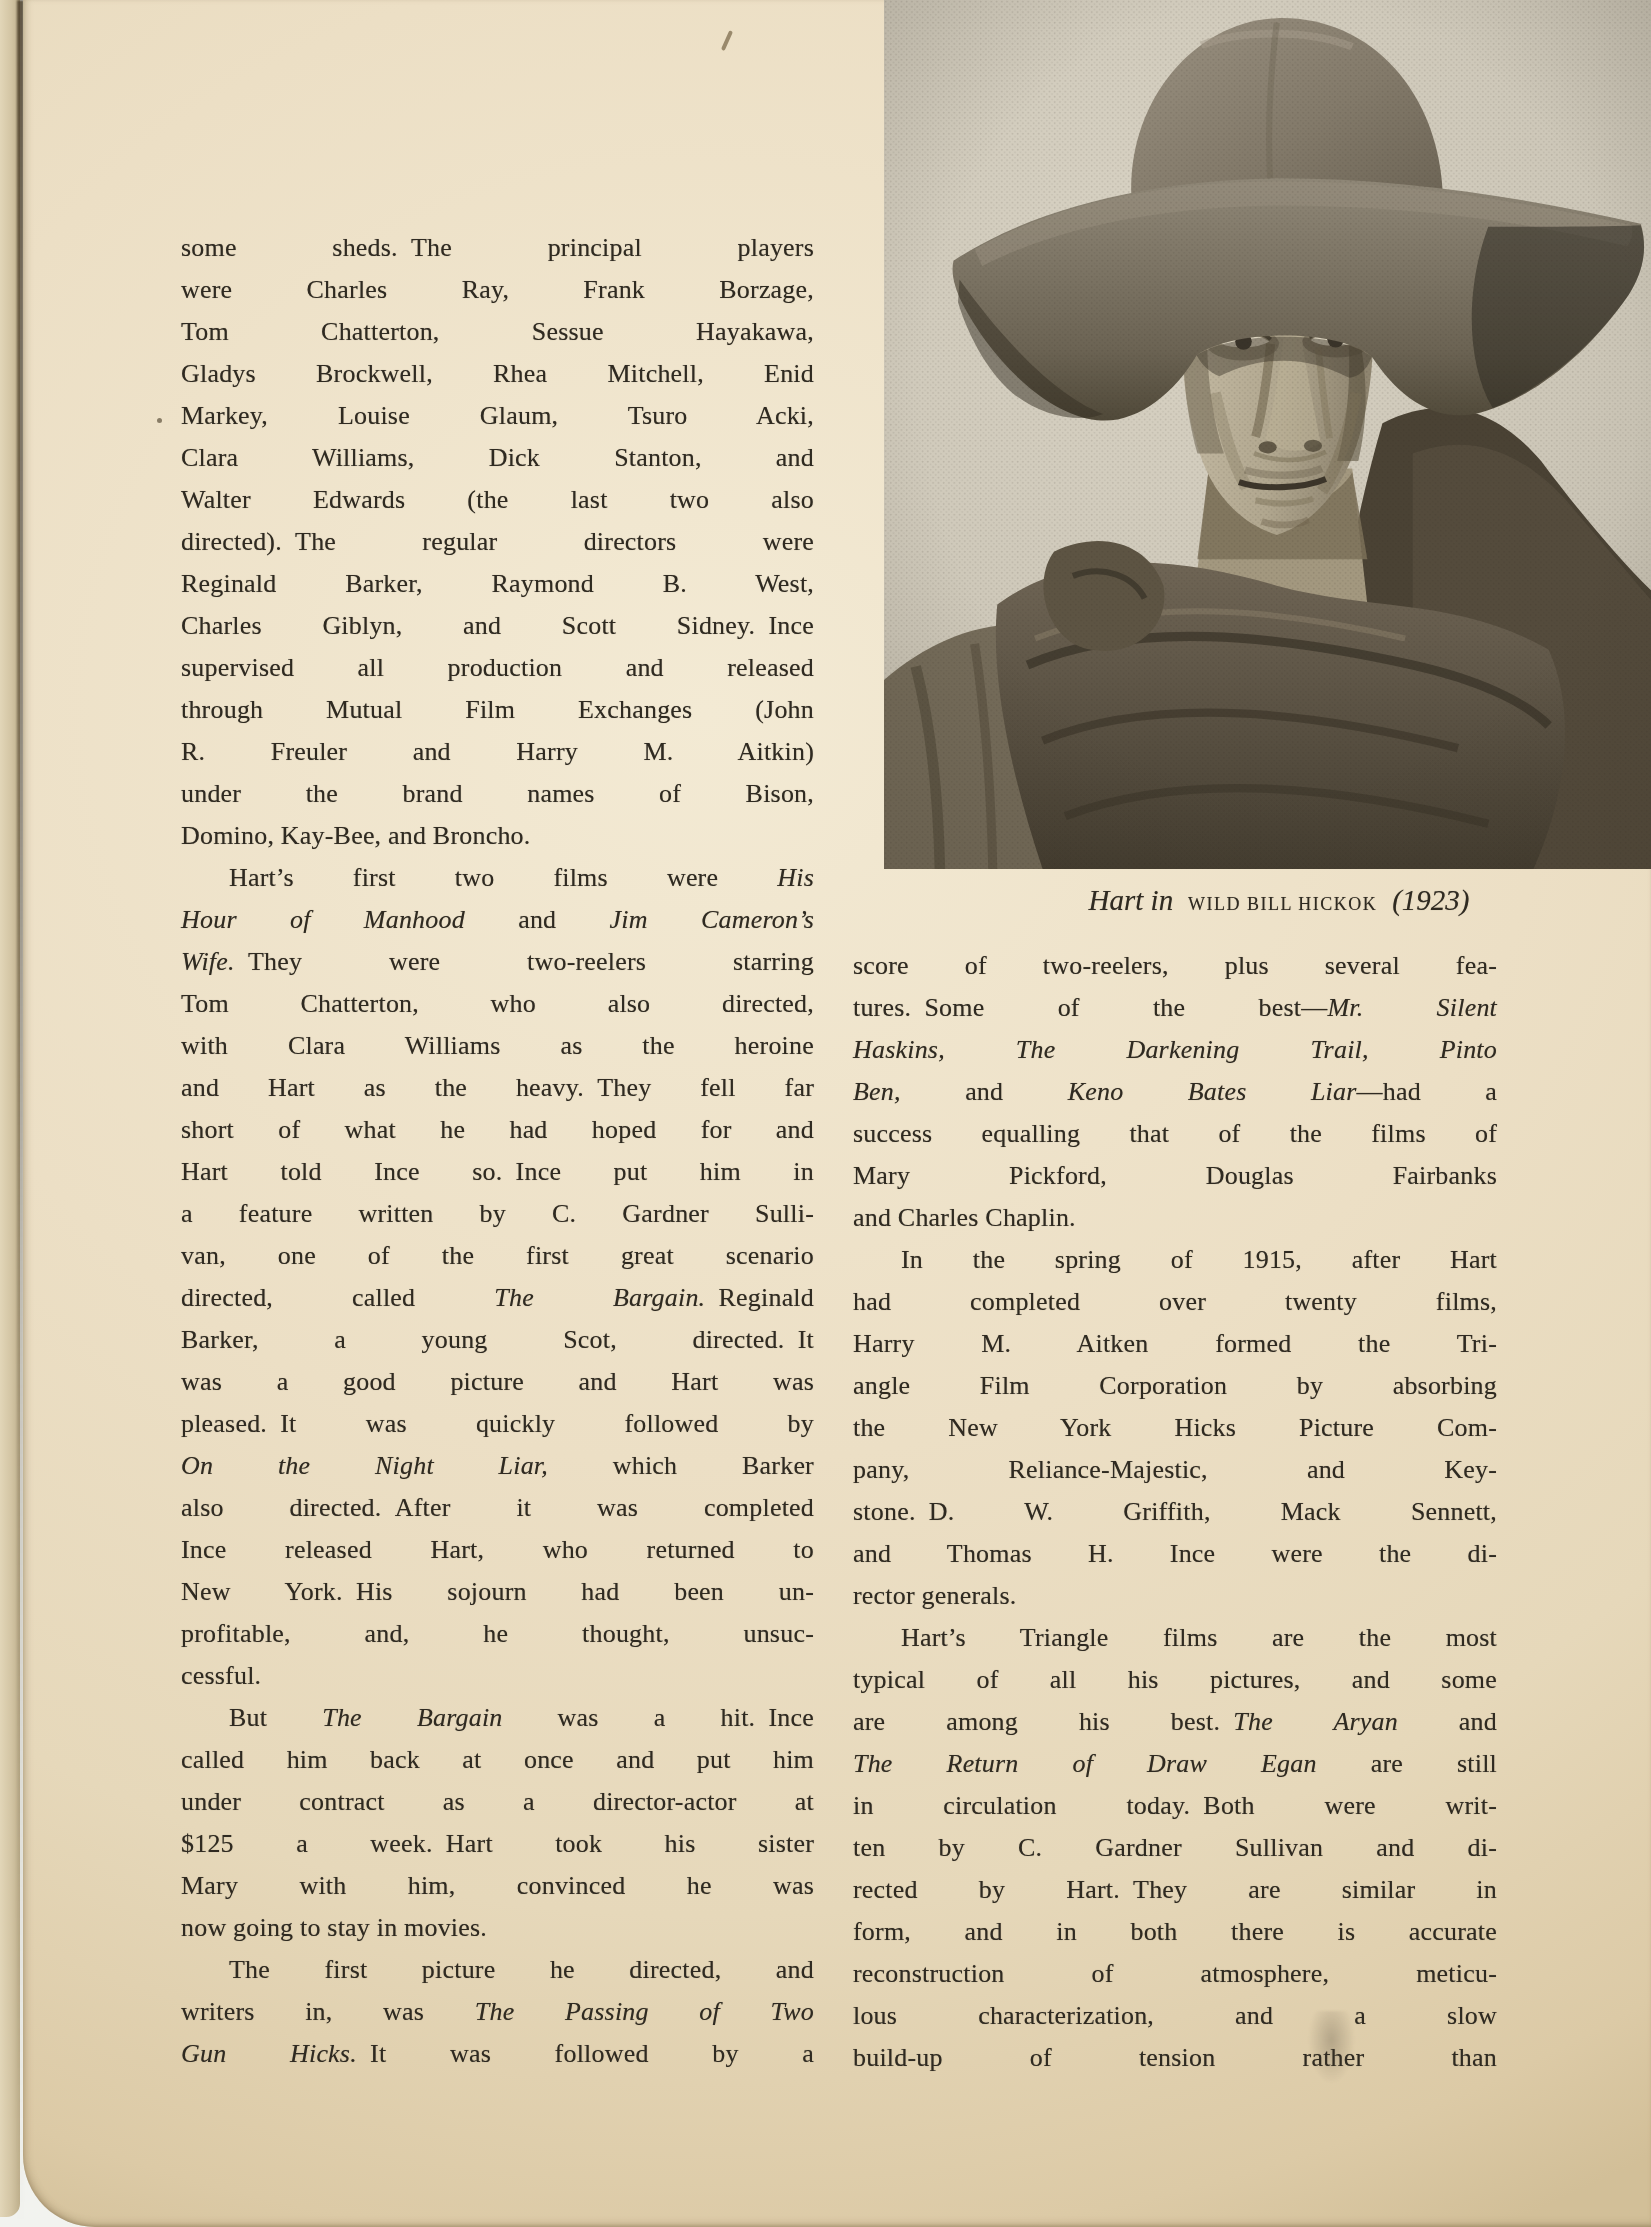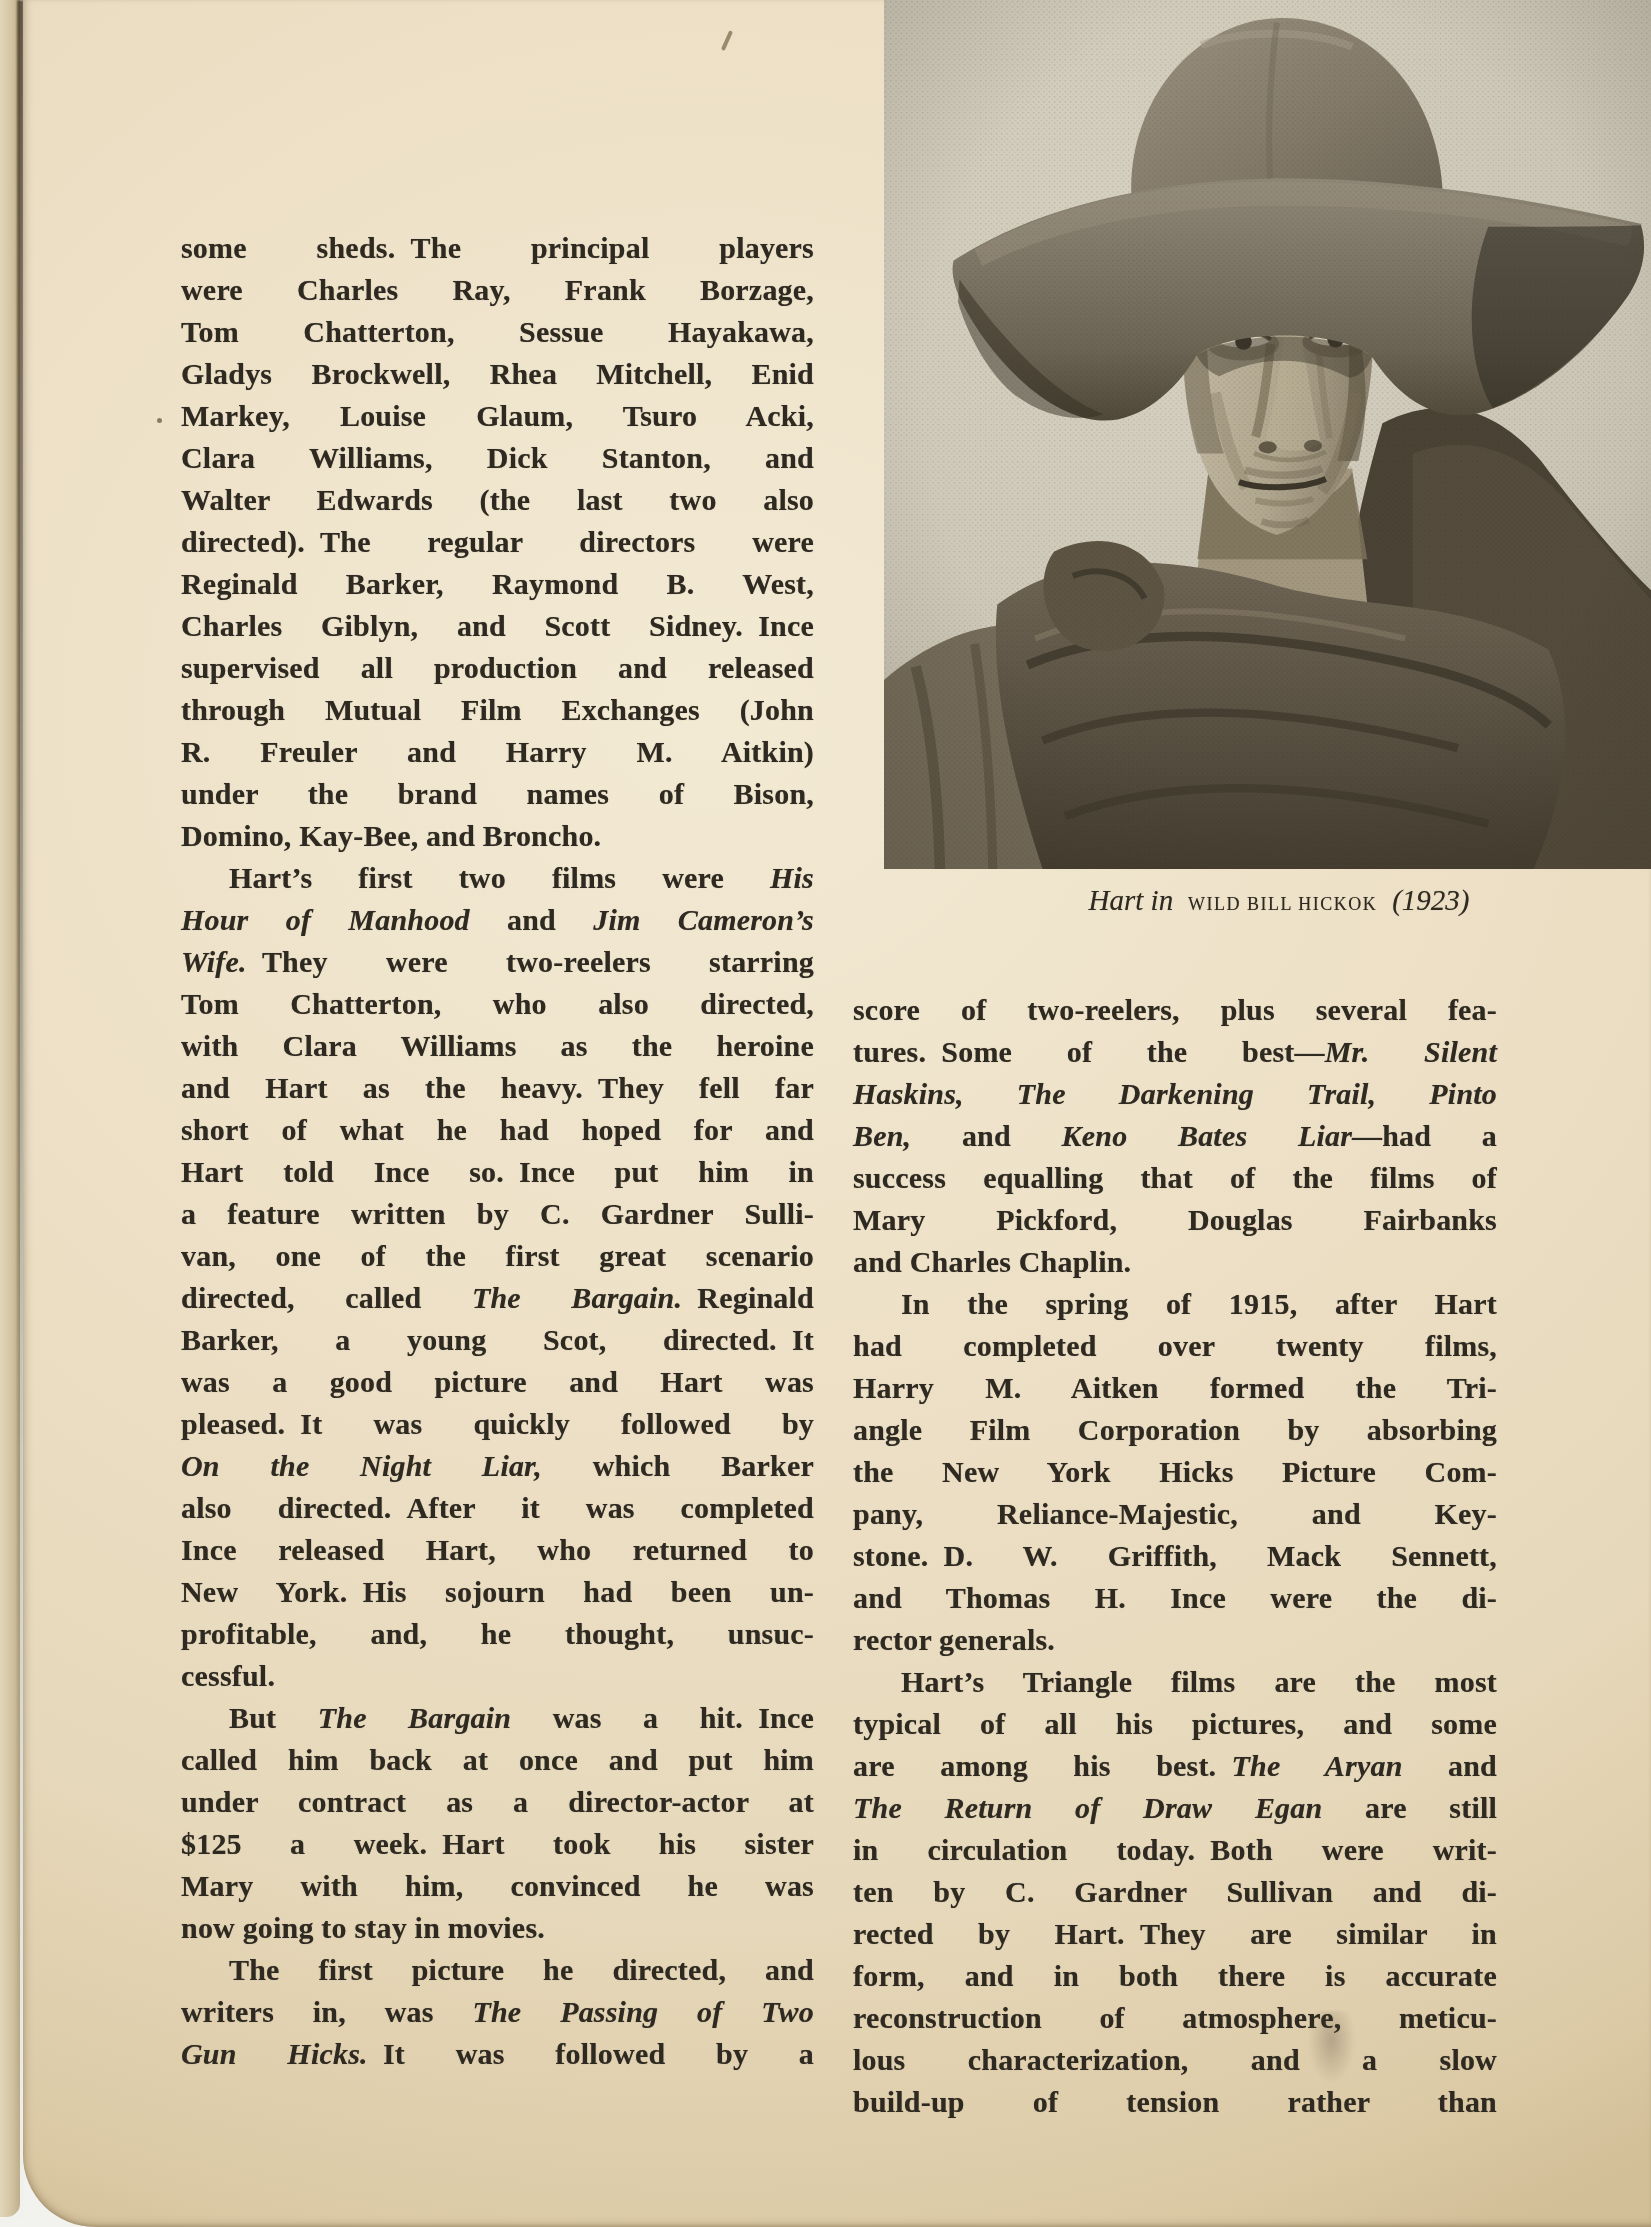--- a/index.html
+++ b/index.html
@@ -26,27 +26,26 @@
     filter:blur(0.8px);
   }
   .page{
     position:absolute;left:23px;top:0;width:1629px;height:2227px;
     background:radial-gradient(ellipse 115% 75% at 42% 32%,
       #f3ead4 0%, #ecdfc5 45%, #e6d8ba 72%, #dccaa6 92%, #d2bf98 100%);
     border-bottom-left-radius:72px;
     box-shadow:inset 3px -3px 7.6px rgba(112,92,58,.30), inset 0 -1.5px 3px rgba(112,92,58,.25);
   }
   .col{
-    position:absolute;color:#2f2a21;font-size:30px;line-height:42px;
+    position:absolute;color:#2f2a21;font-size:26px;line-height:42px;
     letter-spacing:0.2px;
     text-shadow:0 0 0.8px rgba(47,42,33,.45);
-    font-weight:bold;
   }
   .col-left{left:158px;top:227px;width:633px;}
-  .col-right{left:830px;top:945px;width:644px;margin-top:44px;}
+  .col-right{left:830px;top:945px;width:644px;}
   .line{text-align:justify;text-align-last:justify;}
   .line.nj{text-align-last:left;}
   .line.ind{text-indent:48px;}
   .it{font-style:italic;}
   .photo{
     position:absolute;left:861px;top:0;width:790px;height:869px;display:block;
   }
   .caption{
     position:absolute;left:861px;top:881px;width:790px;
     text-align:center;color:#2f2a21;font-size:29px;line-height:39px;

